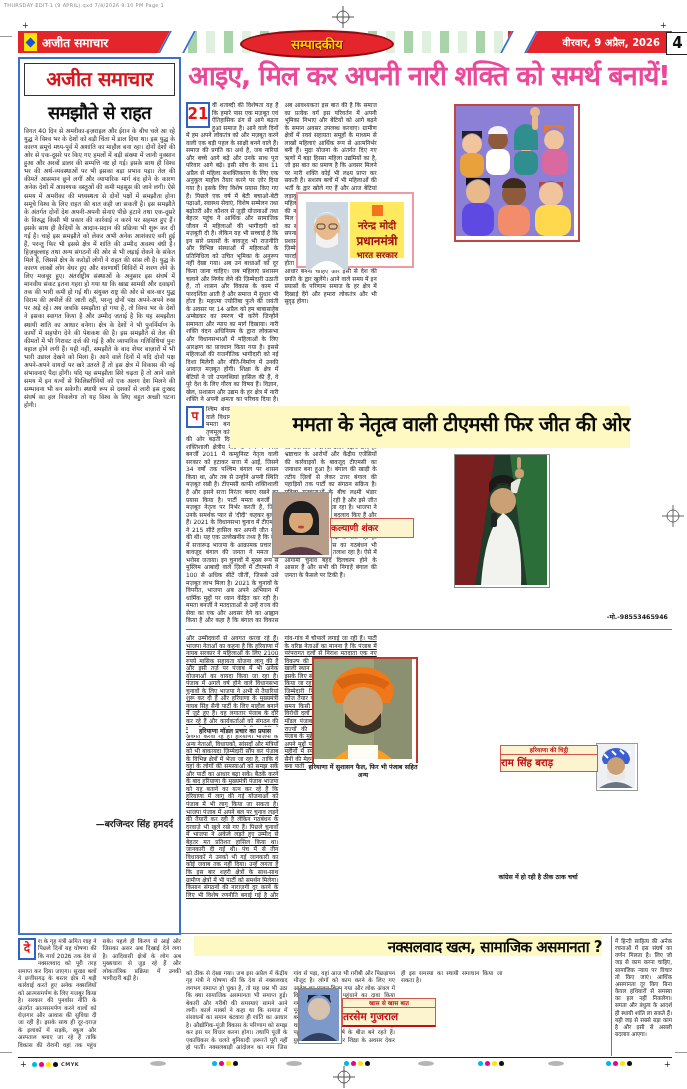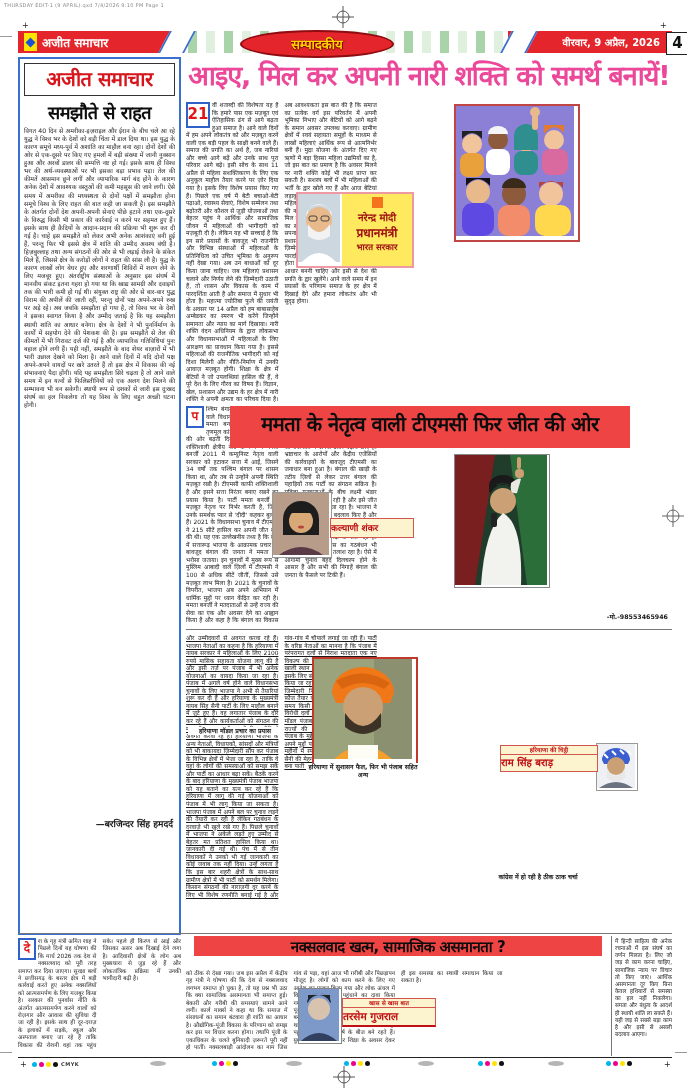--- a/index.html
+++ b/index.html
@@ -40,21 +40,21 @@
   .c5{column-count:5;}
   .c4{column-count:4;}
   .c2{column-count:2;}
   .bodytext{font-size:5.9px;line-height:1.28;}
   .dropnum{float:left;width:20px;height:22px;border:2px solid #2f62c9;color:#e01515;background:#fff;
      font-size:15px;font-weight:bold;display:flex;align-items:center;justify-content:center;margin:0 2px 1px 0;}
   .dropcap{float:left;width:14px;height:18px;border:2px solid #2f62c9;color:#e01515;background:#fff;
      font-size:12px;font-weight:bold;display:flex;align-items:center;justify-content:center;margin:0 2px 1px 0;}
   .mainhead{left:186px;top:56px;width:486px;text-align:center;font-size:27px;font-weight:800;color:#ec4899;
      letter-spacing:-1px;white-space:nowrap;}
-  .subhead-overlay{background:#ef4444;text-align:center;font-weight:800;color:#0c0c0c;z-index:3;}
+  .subhead-overlay{background:#fef9c3;text-align:right;font-weight:800;color:#0c0c0c;z-index:3;}
   .figure{background:#fff;z-index:2;}
   .badge{background:#fcf3cf;border:1px solid #d4554d;color:#c01015;font-weight:bold;text-align:left;z-index:3;}
   .kicker{background:#fcf3cf;color:#c01015;font-size:6px;font-weight:bold;text-align:center;border:1px solid #d4554d;border-bottom:none;z-index:3;}
   .boldline{font-weight:bold;font-size:6.3px;text-align:center;background:#fff;z-index:3;line-height:1.3;}
   .phone{font-size:6.3px;font-weight:bold;text-align:right;background:#fff;z-index:3;}
   .rule{background:#777;}
   
   .dots{display:flex;gap:2px;align-items:center;}
   .dot{width:5px;height:5px;border-radius:50%;}
   .dc{background:#00b7eb}.dm{background:#ec008c}.dy{background:#ffe400}.dk{background:#111}
@@ -145,21 +145,21 @@
           <path d="M10 80 q12 -14 24 0 v-8 h-24 z" fill="#111"></path>
         <circle cx="58" cy="88" r="12" fill="#8d5a3b"></circle>
           <rect x="42" y="99" width="32" height="31" rx="10" fill="#f28c6b"></rect>
           <path d="M46 82 a12 10 0 0 1 24 0 z" fill="#3a2a1a"></path>
         <circle cx="95" cy="88" r="12" fill="#f2c49b"></circle>
           <rect x="79" y="99" width="36" height="31" rx="10" fill="#ffd84d"></rect>
           <path d="M83 82 q12 -14 24 0 v-6 h-24 z" fill="#b8453a"></path>
       </svg>
     </div>
 
-    <div class="abs figure" style="left:110px;top:90px;width:118px;height:76px;border:2px solid #ef9aa2;display:flex;padding:0;box-sizing:border-box;gap:2px;">
+    <div class="abs figure" style="left:110px;top:90px;width:118px;height:76px;border:2px solid #ef9aa2;display:flex;padding:8px;box-sizing:border-box;gap:2px;">
       <svg width="42" height="68" viewBox="0 0 42 68">
         <rect width="42" height="68" fill="#cdd7df"></rect>
         <circle cx="21" cy="26" r="13" fill="#e8b98a"></circle>
         <path d="M8 22 a13 11 0 0 1 26 0 l-2 -3 a11 9 0 0 0 -22 0 z" fill="#eef2f4"></path>
         <path d="M10 30 q11 16 22 0 v12 q-11 8 -22 0 z" fill="#f2f2f2"></path>
         <rect x="11" y="22" width="8" height="5" rx="2" fill="none" stroke="#444"></rect>
         <rect x="23" y="22" width="8" height="5" rx="2" fill="none" stroke="#444"></rect>
         <path d="M4 68 q17 -18 34 0 z" fill="#ffffff"></path>
       </svg>
       <div style="flex:1;background:#ffe95e;text-align:center;padding-top:3px;">

